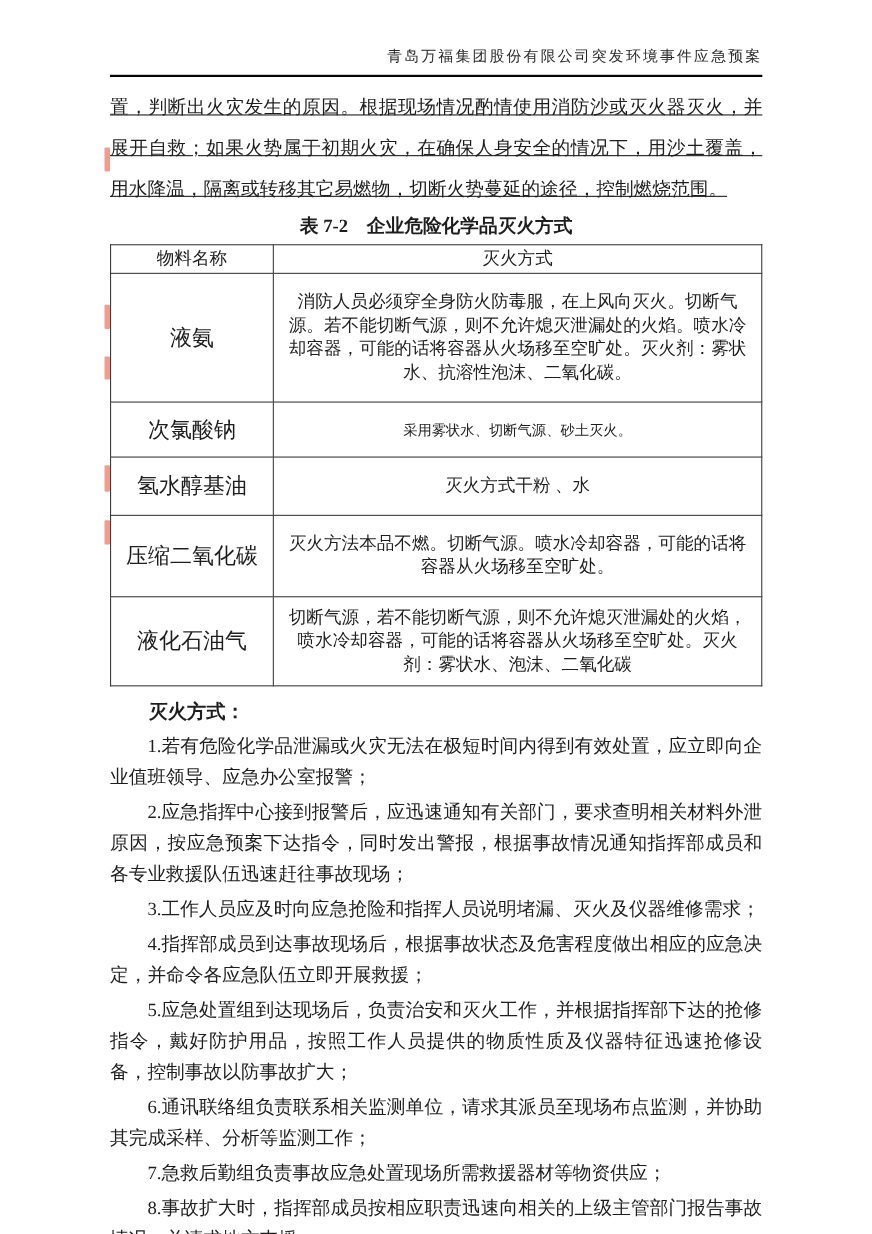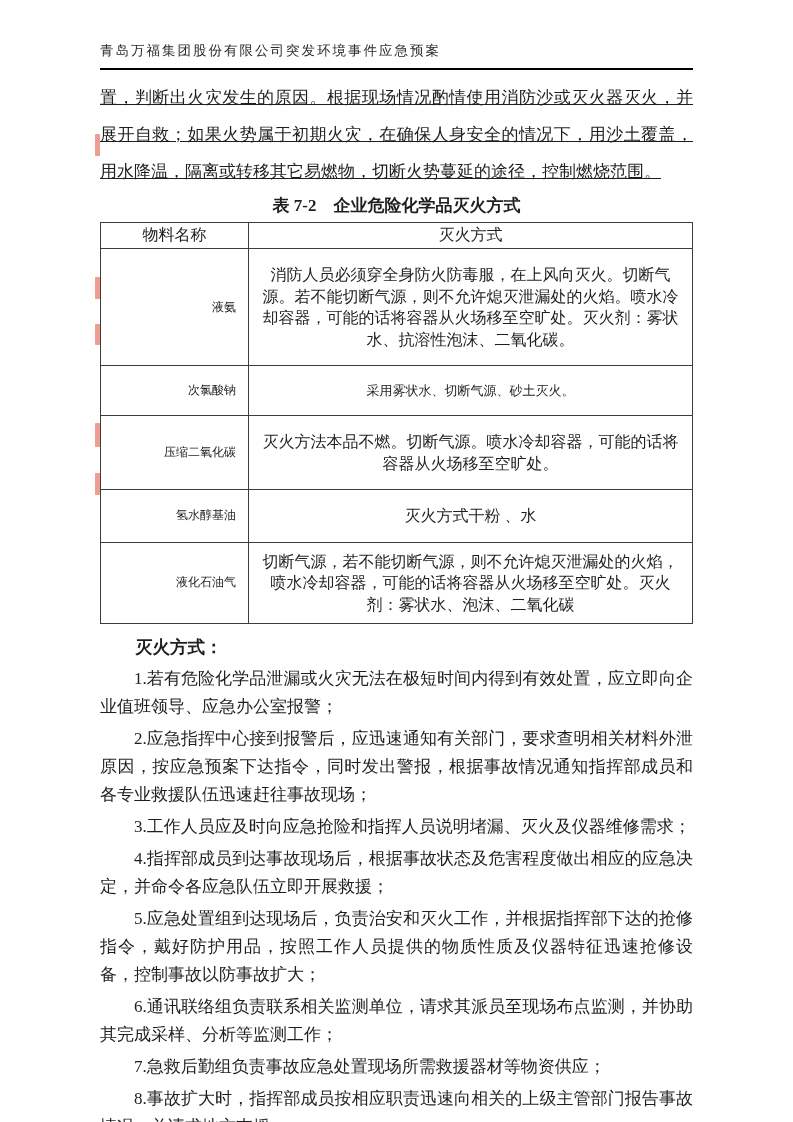--- a/index.html
+++ b/index.html
@@ -12,21 +12,21 @@
     position:relative;
     width:793px;height:1122px;
     box-sizing:border-box;
     padding:42px 100px 0 100px;
     background:#ffffff;
     color:var(--text);
     font-family:"Liberation Serif","DejaVu Serif",serif;
     overflow:hidden;
   }
   .header-title{
-    text-align:left;
+    text-align:right;
     font-size:13.5px;
     letter-spacing:2px;
     color:#2a2a2a;
     padding-bottom:8px;
     white-space:nowrap;
   }
   .header-rule{
     border-top:2px solid #000;
     height:0;
   }
@@ -54,22 +54,22 @@
     font-weight:400;
     vertical-align:middle;
   }
   .fire-table th{
     font-size:16px;
     padding:2px 0;
     text-align:center;
   }
   .fire-table .col-name{width:25%;}
   .fire-table td.name{
-    text-align:right;
-    font-size:12px;
+    text-align:center;
+    font-size:20px;
     padding:1px 12px;
   }
   .fire-table td.method{
     text-align:center;
     font-size:16px;
     line-height:21.5px;
     padding:15px 7px;
     text-justify:inter-character;
   }
   .fire-table td.method.small{
@@ -147,26 +147,26 @@
     <tbody>
       <tr>
         <td class="name">液氨</td>
         <td class="method">消防人员必须穿全身防火防毒服，在上风向灭火。切断气源。若不能切断气源，则不允许熄灭泄漏处的火焰。喷水冷却容器，可能的话将容器从火场移至空旷处。灭火剂：雾状水、抗溶性泡沫、二氧化碳。</td>
       </tr>
       <tr>
         <td class="name">次氯酸钠</td>
         <td class="method small">采用雾状水、切断气源、砂土灭火。</td>
       </tr>
       <tr>
+        <td class="name">氢水醇基油</td>
+        <td class="method">灭火方式干粉 、水</td>
+      </tr>
+      <tr>
         <td class="name">压缩二氧化碳</td>
         <td class="method">灭火方法本品不燃。切断气源。喷水冷却容器，可能的话将容器从火场移至空旷处。</td>
-      </tr>
-      <tr>
-        <td class="name">氢水醇基油</td>
-        <td class="method">灭火方式干粉 、水</td>
       </tr>
       <tr class="tall">
         <td class="name">液化石油气</td>
         <td class="method">切断气源，若不能切断气源，则不允许熄灭泄漏处的火焰，喷水冷却容器，可能的话将容器从火场移至空旷处。灭火剂：雾状水、泡沫、二氧化碳</td>
       </tr>
     </tbody>
   </table>
 
   <p class="section-heading">灭火方式：</p>
 

